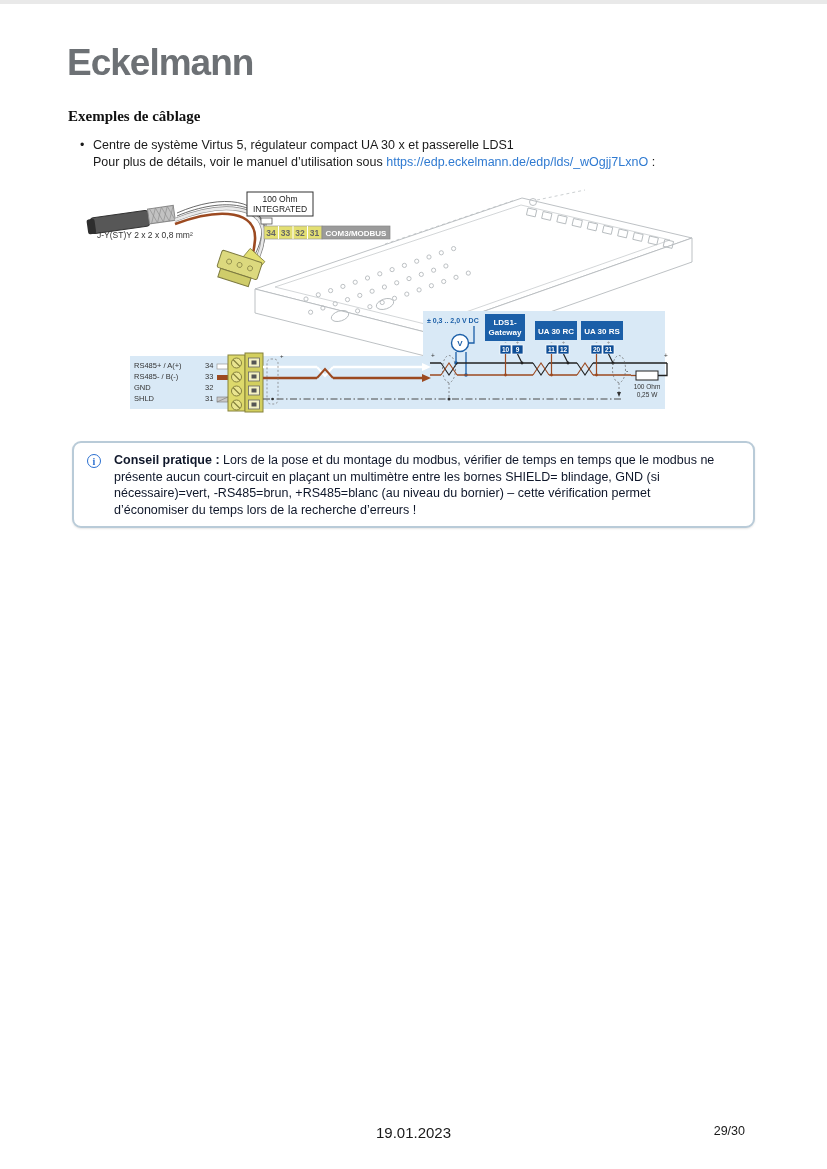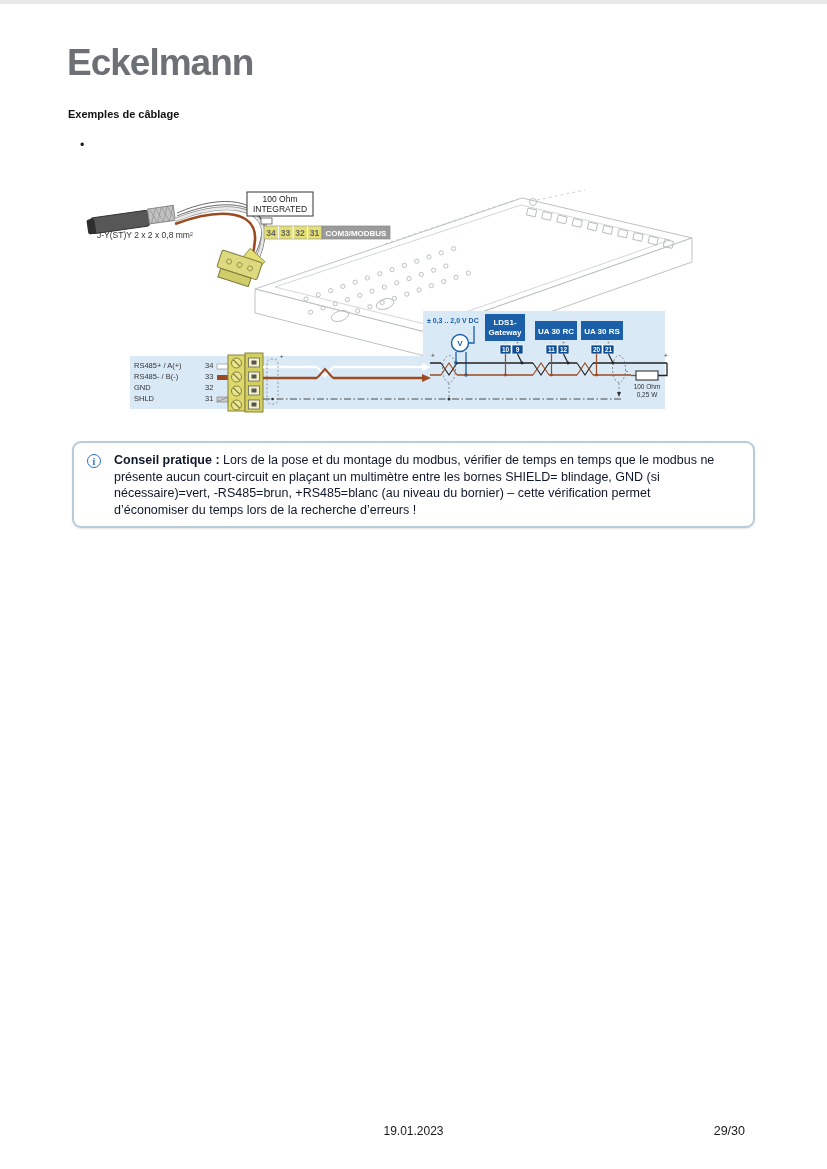--- a/index.html
+++ b/index.html
@@ -20,21 +20,21 @@
   .page{
     position:relative;width:827px;height:1169px;background:#fff;margin:4px auto;
     font-family:"Liberation Sans",sans-serif;color:#1a1a1a;overflow:hidden;
   }
   .logo{
     position:absolute;left:67px;top:38px;
     font-size:37px;font-weight:bold;letter-spacing:-1px;color:var(--logo-gray);
   }
   .heading{
     position:absolute;left:68px;top:104px;
-    font-size:11px;font-weight:bold;color:#111;
+    font-size:15px;font-weight:bold;color:#111;font-family:Liberation Serif, serif;
   }
   .bullet-block{
     position:absolute;left:80px;top:133px;width:660px;
     display:flex;font-size:12.5px;line-height:17px;color:#1a1a1a;
   }
   .bullet-dot{width:13px;flex:0 0 13px;}
   .bullet-text a{color:var(--link-blue);text-decoration:none;}
   .diagram{position:absolute;left:85px;top:182px;}
   .tip-box{
     position:absolute;left:72px;top:437px;width:683px;height:87px;
@@ -45,38 +45,42 @@
     position:absolute;left:13px;top:11px;width:14px;height:14px;
     border:1.5px solid var(--info-blue);border-radius:50%;
     color:var(--info-blue);font:bold 10px/13px "Liberation Serif",serif;
     text-align:center;
   }
   .tip-text{
     margin:9px 26px 0 40px;font-size:12.5px;line-height:16.5px;color:#0f172a;
   }
   .tip-text b{font-weight:bold;}
   .footer-date{
-    position:absolute;left:0;right:0;top:1120px;text-align:center;font-size:12px;
+    position:absolute;left:0;right:0;top:1120px;text-align:center;font-size:15px;
   }
   .footer-page{
     position:absolute;right:82px;top:1120px;font-size:12.5px;
   }
   svg text{font-family:"Liberation Sans",sans-serif;}
 </style>
 </head>
 <body>
 
 <div class="page">
 
   <div class="logo">Eckelmann</div>
 
   <div class="heading">Exemples de câblage</div>
 
   <div class="bullet-block">
     <span class="bullet-dot">•</span>
+    <div class="bullet-text">
+      <span>Centre de système Virtus 5, régulateur compact UA 30 x et passerelle LDS1</span><br>
+      <span>Pour plus de détails, voir le manuel d’utilisation sous </span><a href="#">https://edp.eckelmann.de/edp/lds/_wOgjj7LxnO</a><span> :</span>
+    </div>
   </div>
 
   <svg class="diagram" width="680" height="232" viewBox="0 0 680 232">
 
     <g stroke="var(--lineart)" fill="none" stroke-width="0.9">
       <polygon points="170,103 437,12 607,52 340,146" fill="#ffffff"></polygon>
       <polygon points="170,103 340,146 340,170 170,127" fill="#ffffff"></polygon>
       <polygon points="340,146 607,52 607,76 340,170" fill="#ffffff"></polygon>
       <polygon points="190,101 436,19 585,54 344,139" stroke-width="0.6"></polygon>
       <circle cx="448" cy="16" r="3.5"></circle>

